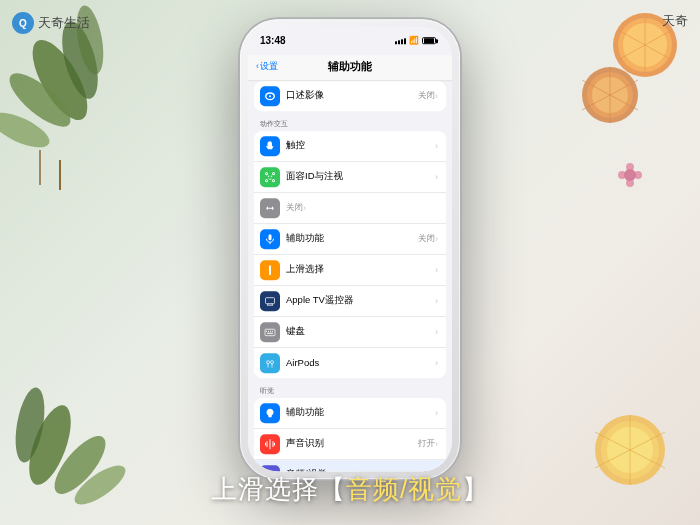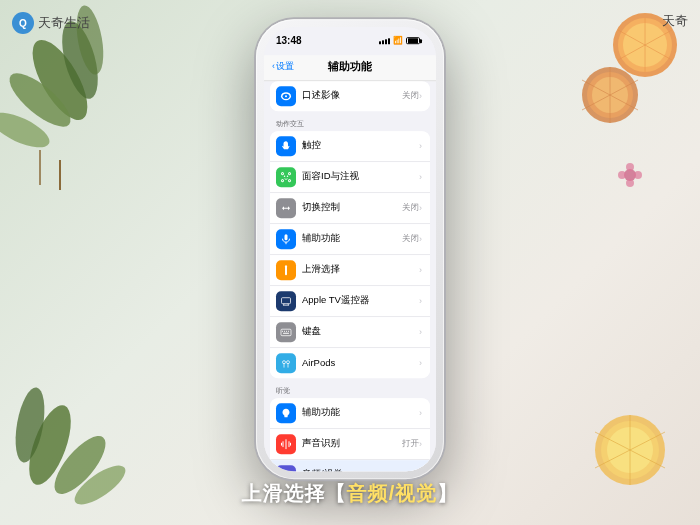--- a/index.html
+++ b/index.html
@@ -67,21 +67,21 @@
       font-size: 13px; color: #444; font-weight: 500;
       z-index: 10;
     }
 
     
     .phone-wrap {
       position: absolute;
       top: 50%;
       left: 50%;
       transform: translate(-50%, -53%);
-      width: 188px;
+      width: 220px;
       height: 460px;
       z-index: 5;
     }
     .phone-outer {
       width: 100%;
       height: 100%;
       border-radius: 38px;
       background: linear-gradient(145deg, #f5f5f7, #d8d8da);
       box-shadow:
         0 0 0 2px #b0b0b5,
@@ -247,22 +247,22 @@
 
     
     .bottom-overlay {
       position: absolute;
       bottom: 18px;
       left: 0; right: 0;
       text-align: center;
       z-index: 10;
     }
     .bottom-text {
-      font-size: 20px;
-      font-weight: 700;
+      font-size: 26px;
+      font-weight: 400;
       color: white;
       text-shadow: 0 1px 4px rgba(0,0,0,0.5);
       letter-spacing: 1px;
     }
     .bottom-text .highlight {
       color: #ffe066;
     }
 
     
     .leaf-svg { width: 100%; height: 100%; }
@@ -422,21 +422,20 @@
               <div class="item-text">面容ID与注视</div>
               <div class="item-chevron">›</div>
             </div>
 
             <div class="list-item">
               <div class="item-icon gray">
                 <svg width="12" height="12" viewBox="0 0 24 24" fill="white">
                   <path d="M4 12l4-4v3h8V8l4 4-4 4v-3H8v3z" fill="white"></path>
                 </svg>
               </div>
-              <div class="item-text">切换控制</div>
               <div class="item-value">关闭</div>
               <div class="item-chevron">›</div>
             </div>
 
             <div class="list-item">
               <div class="item-icon blue">
                 <svg width="12" height="12" viewBox="0 0 24 24" fill="white">
                   <rect x="9" y="2" width="6" height="12" rx="3" fill="white"></rect>
                   <path d="M5 11c0 3.9 3.1 7 7 7s7-3.1 7-7" stroke="white" stroke-width="2" fill="none"></path>
                   <line x1="12" y1="18" x2="12" y2="22" stroke="white" stroke-width="2"></line>

